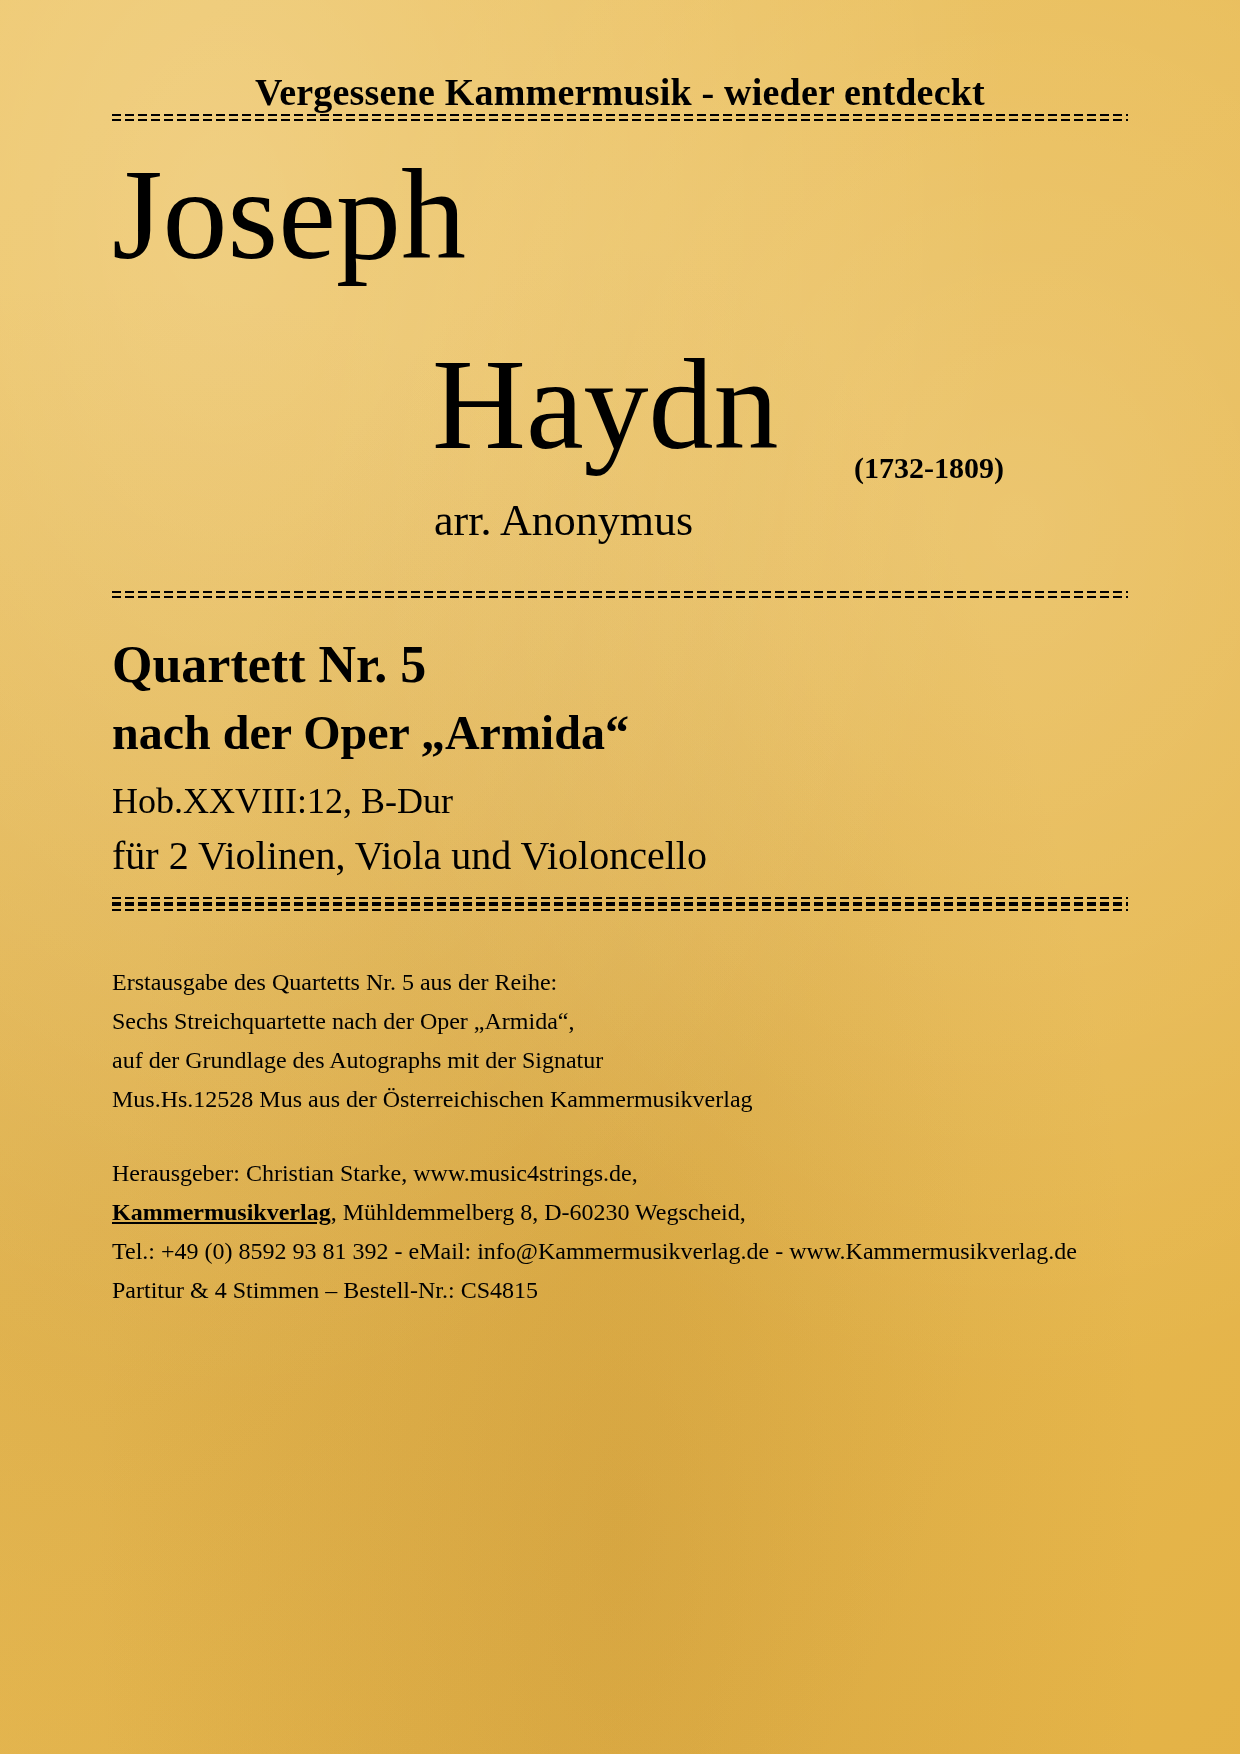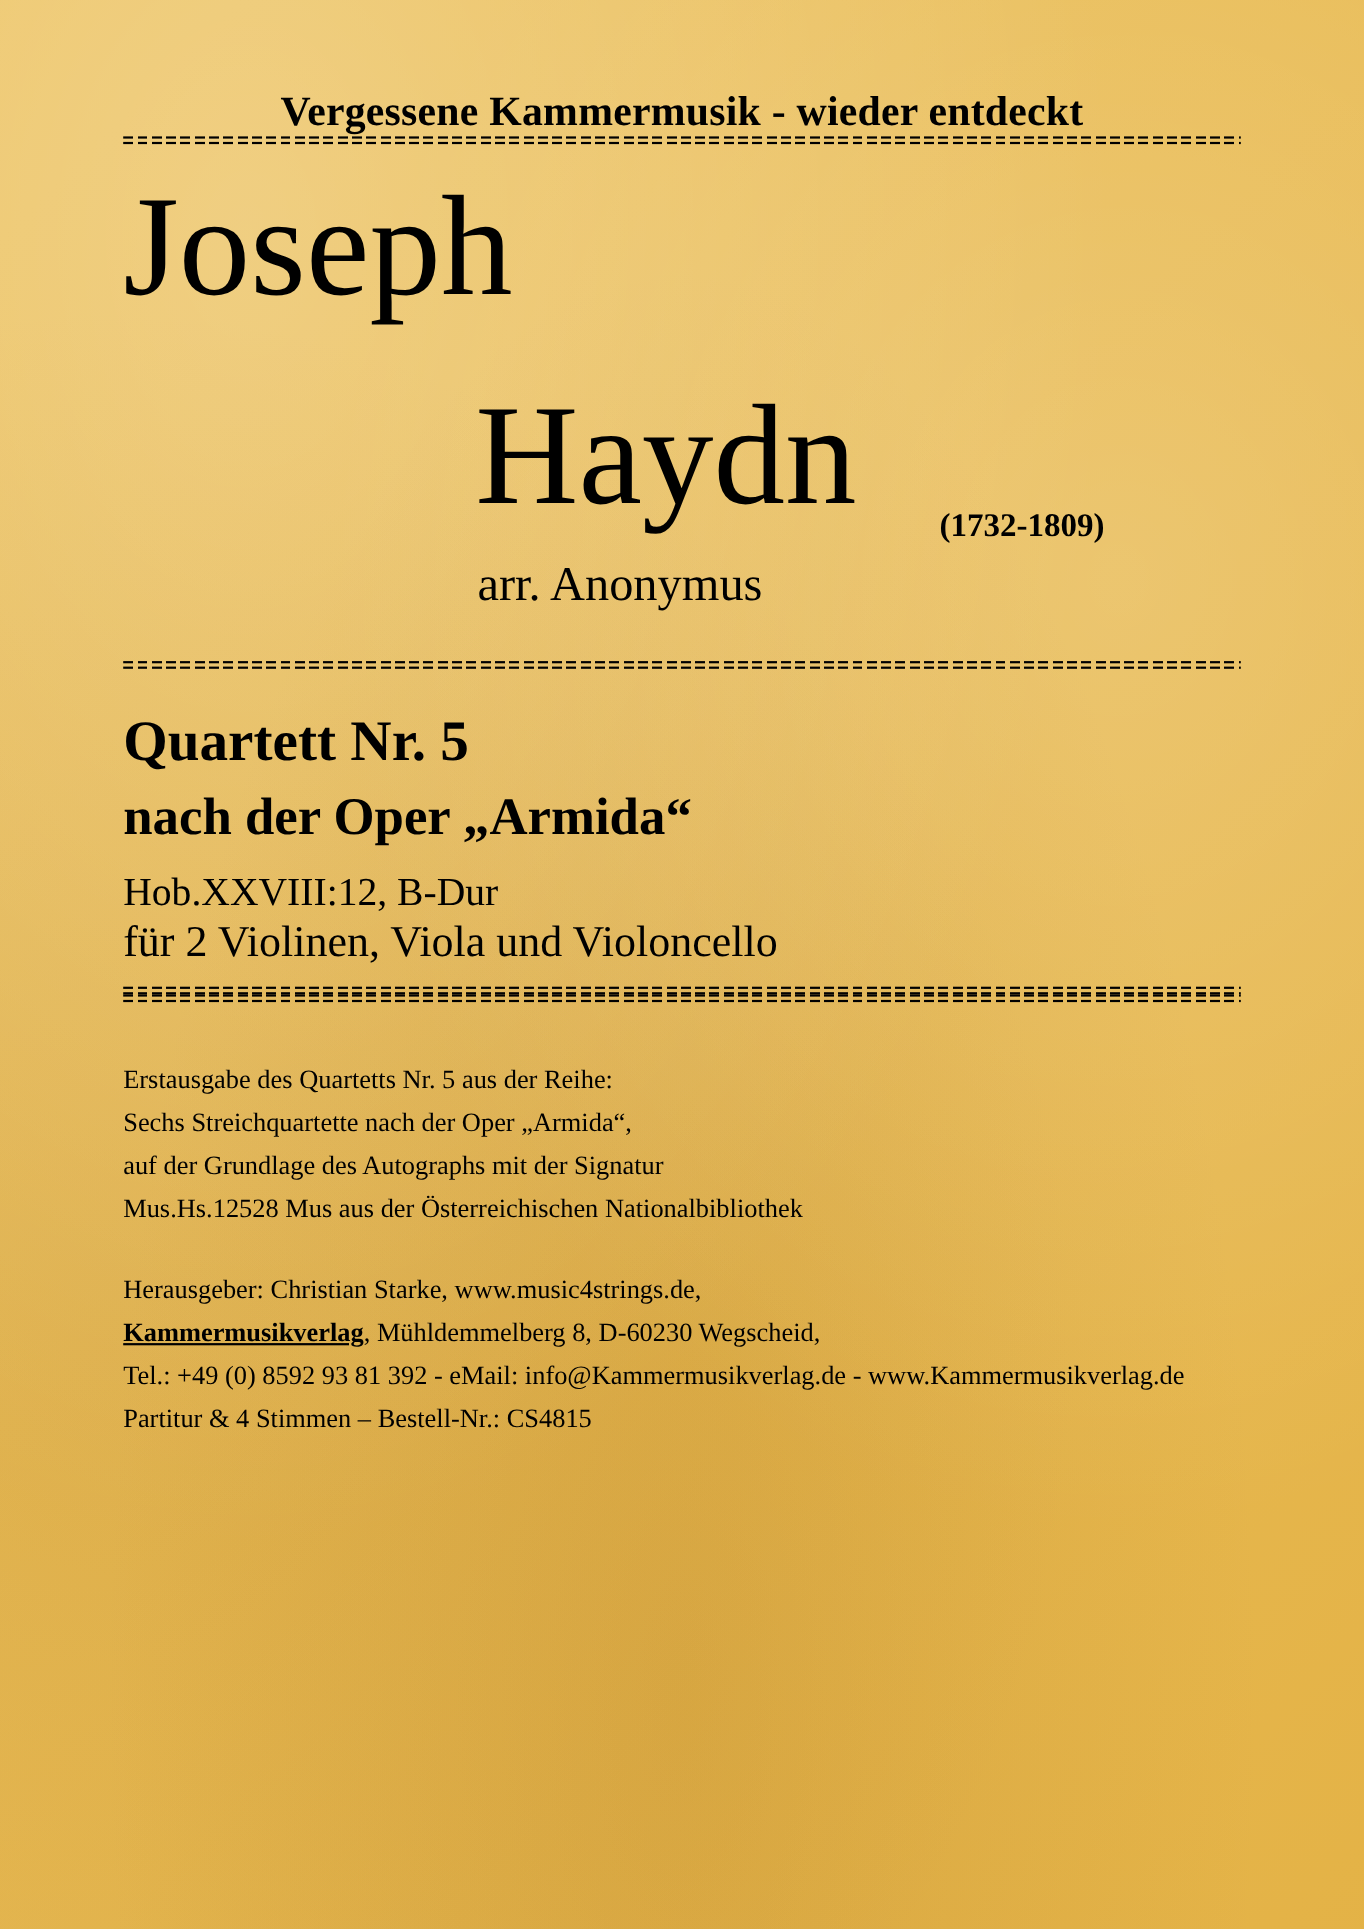--- a/index.html
+++ b/index.html
@@ -25,21 +25,21 @@
       radial-gradient(ellipse at 50% 88%, rgba(160,105,20,0.18), rgba(160,105,20,0) 60%),
       radial-gradient(ellipse at 8% 70%, rgba(160,105,20,0.14), rgba(160,105,20,0) 55%),
       linear-gradient(135deg, rgba(255,240,190,0.20), rgba(190,130,30,0.10));
     pointer-events: none;
   }
   .page {
     position: relative;
     width: 1240px;
     height: 1754px;
     box-sizing: border-box;
-    padding: 18px 112px;
+    padding: 8px 112px;
   }
   .top-title {
     text-align: center;
     font-family: "Liberation Serif", serif;
     font-weight: bold;
     font-size: 38px;
     letter-spacing: 0.2px;
     padding-top: 62px;
   }
   .rule-dash {
@@ -103,20 +103,21 @@
     font-weight: bold;
     line-height: 1.3;
     margin-top: 4px;
   }
   .work-cat {
     font-size: 36px;
     margin-top: 16px;
   }
   .work-scoring {
     font-size: 40px;
+    margin-top: 10px;
   }
   .contents {
     text-align: center;
     padding-top: 54px;
     padding-bottom: 50px;
   }
   .contents span {
     font-size: 38px;
     text-decoration: underline;
     text-underline-offset: 4px;
@@ -167,21 +168,21 @@
   <div class="rule-dash"></div>
 
 
   <div class="rule-dash"></div>
 
   <div class="footer">
     <div class="group1">
       <div>Erstausgabe des Quartetts Nr. 5 aus der Reihe:</div>
       <div>Sechs Streichquartette nach der Oper „Armida“,</div>
       <div>auf der Grundlage des Autographs mit der Signatur</div>
-      <div>Mus.Hs.12528 Mus aus der Österreichischen Nationalbibliothek</div>
+      <div>Mus.Hs.12528 Mus aus der Österreichischen Kammermusikverlag</div>
     </div>
     <div class="group2">
       <div>Herausgeber: Christian Starke, www.music4strings.de,</div>
       <div>
         <b>Kammermusikverlag</b><span>, Mühldemmelberg 8, D-60230 Wegscheid,</span>
       </div>
       <div>Tel.: +49 (0) 8592 93 81 392 - eMail: info@Kammermusikverlag.de - www.Kammermusikverlag.de</div>
       <div>Partitur &amp; 4 Stimmen – Bestell-Nr.: CS4815</div>
     </div>
   </div>

